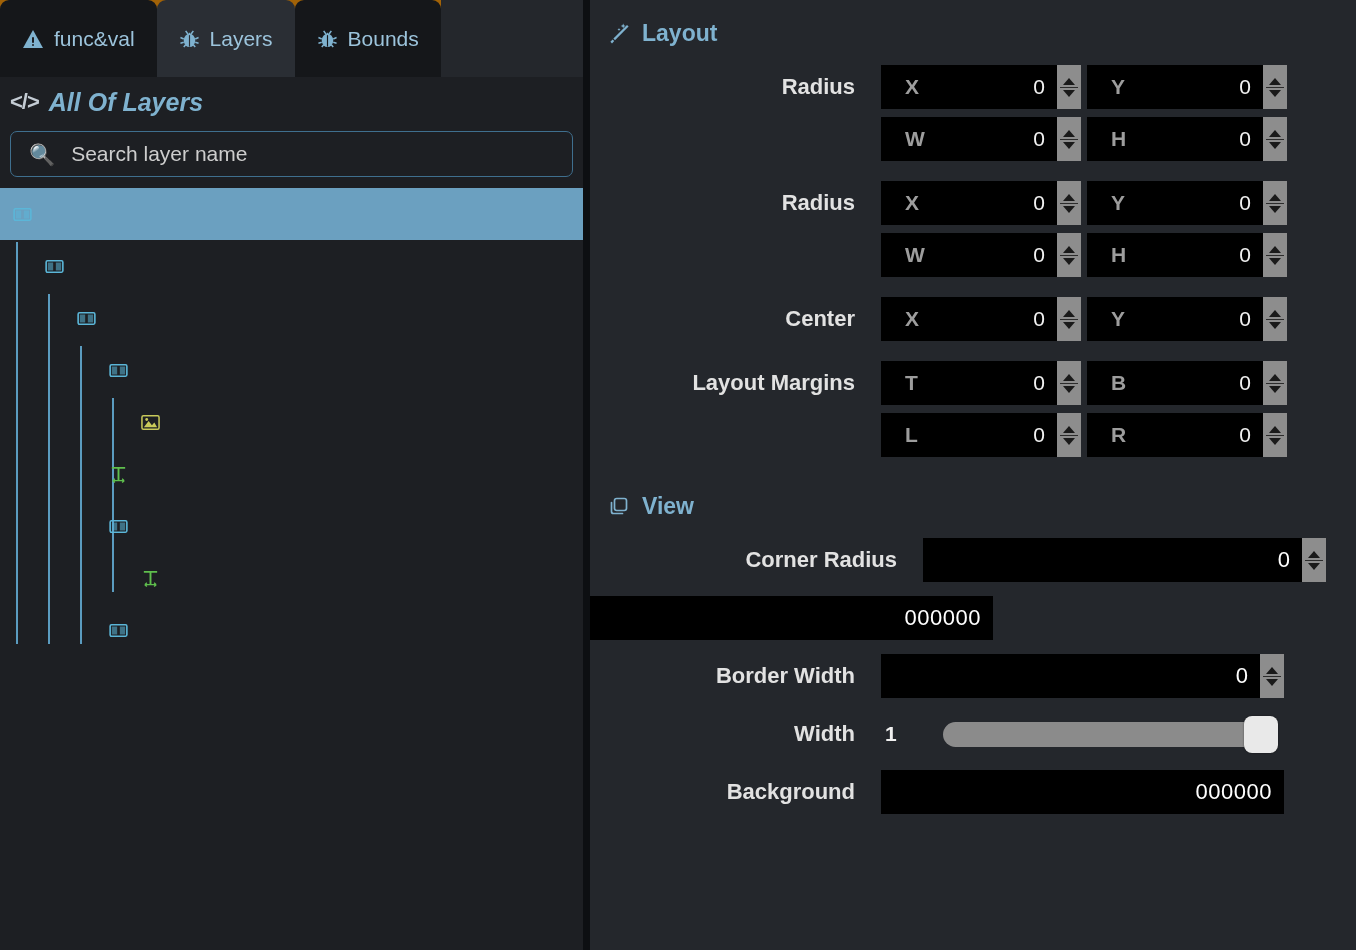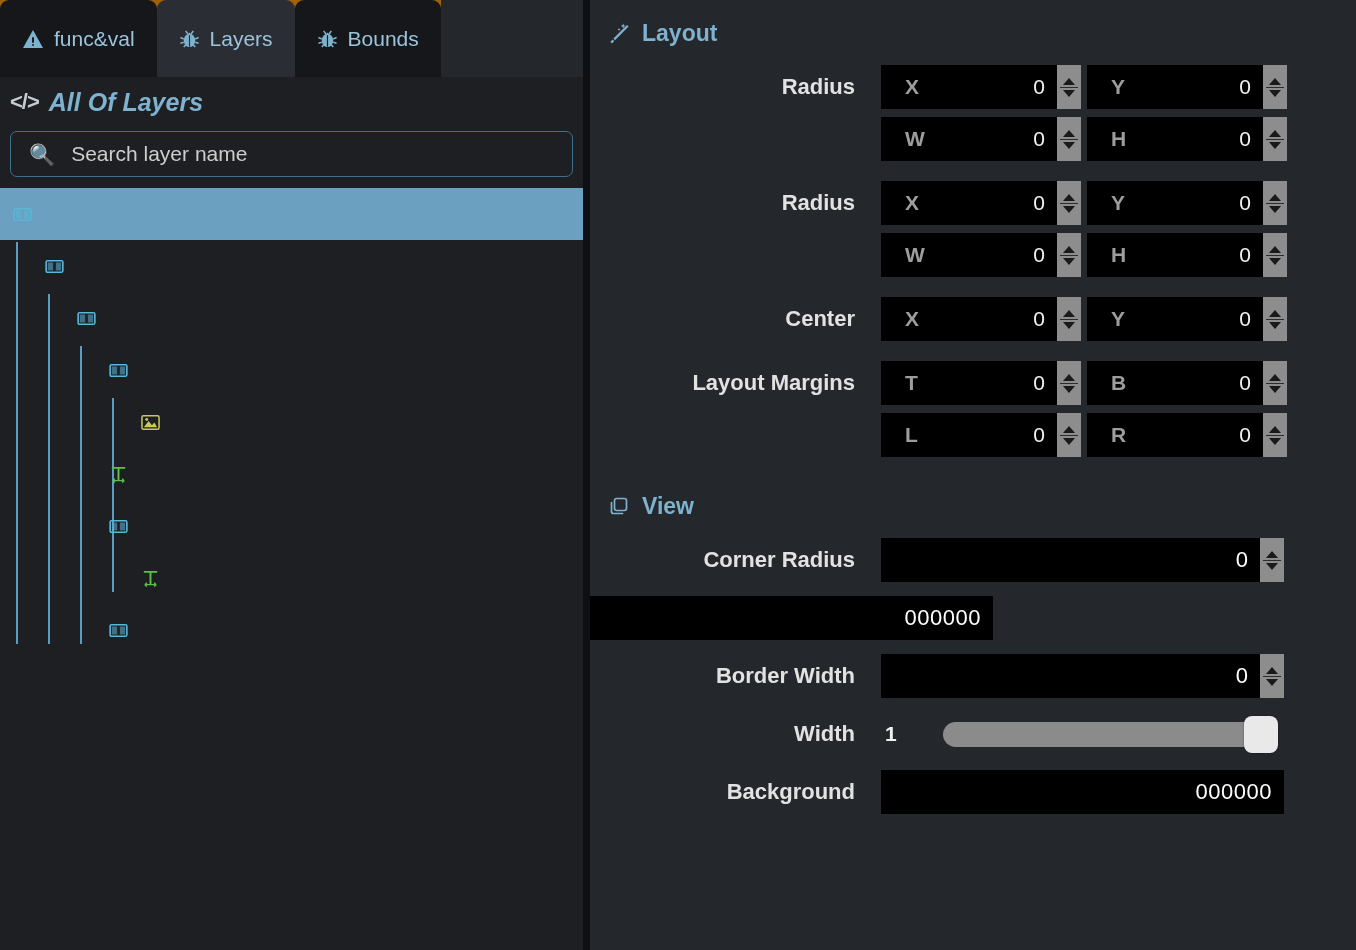--- a/index.html
+++ b/index.html
@@ -554,21 +554,21 @@
 
     <div class="sect-header">
       <svg width="24" height="24" viewBox="0 0 24 24">
         <rect x="7.5" y="3.5" width="12" height="12" rx="2.2" fill="none" stroke="#7fb2cf" stroke-width="1.7"></rect>
         <path d="M15.5 18.5 h-9 a2 2 0 0 1 -2 -2 v-9" fill="none" stroke="#7fb2cf" stroke-width="1.7" stroke-linecap="round"></path>
       </svg>
       <span class="stitle">View</span>
     </div>
 
     <div id="view-fields">
-        <div class="field-row" style="margin-bottom: 14px;">
+        <div class="field-row" style="margin-bottom: 14px; padding-left: 42px;">
           <div class="flabel">Corner Radius</div>
           <div class="widefield">
             <span class="val">0</span>
             <div class="spin">
               <div class="tri-up"></div>
               <div class="sep"></div>
               <div class="tri-dn"></div>
             </div>
           </div>
         </div>

